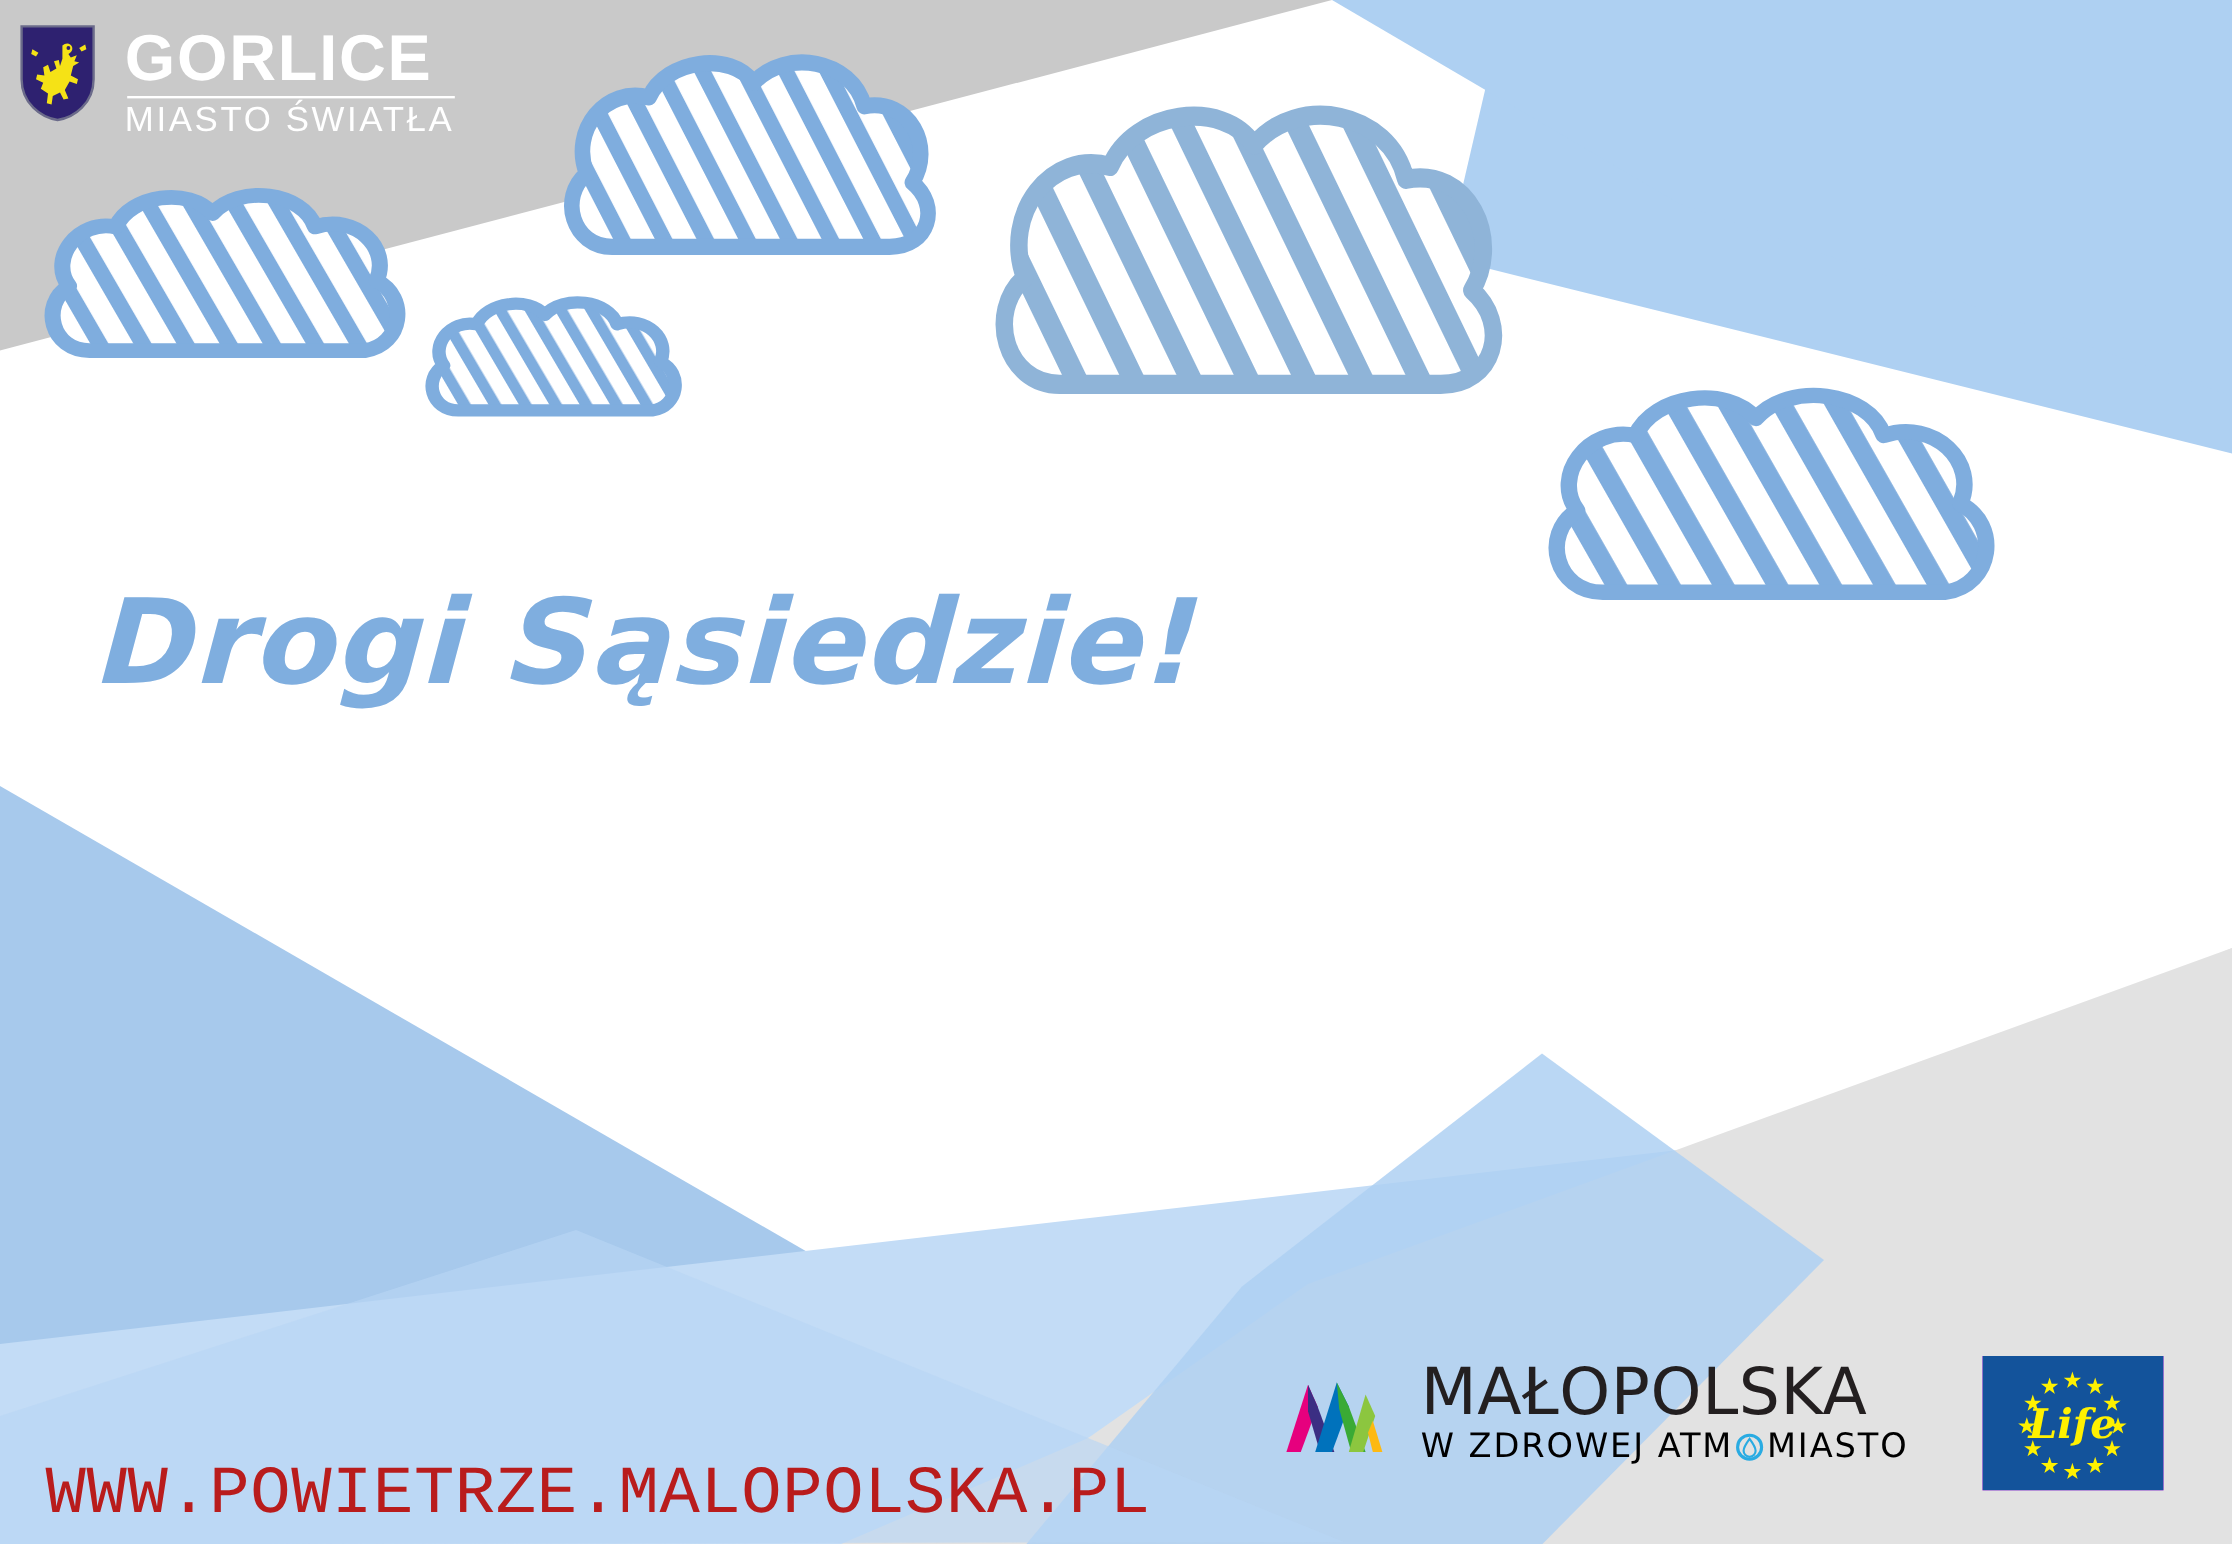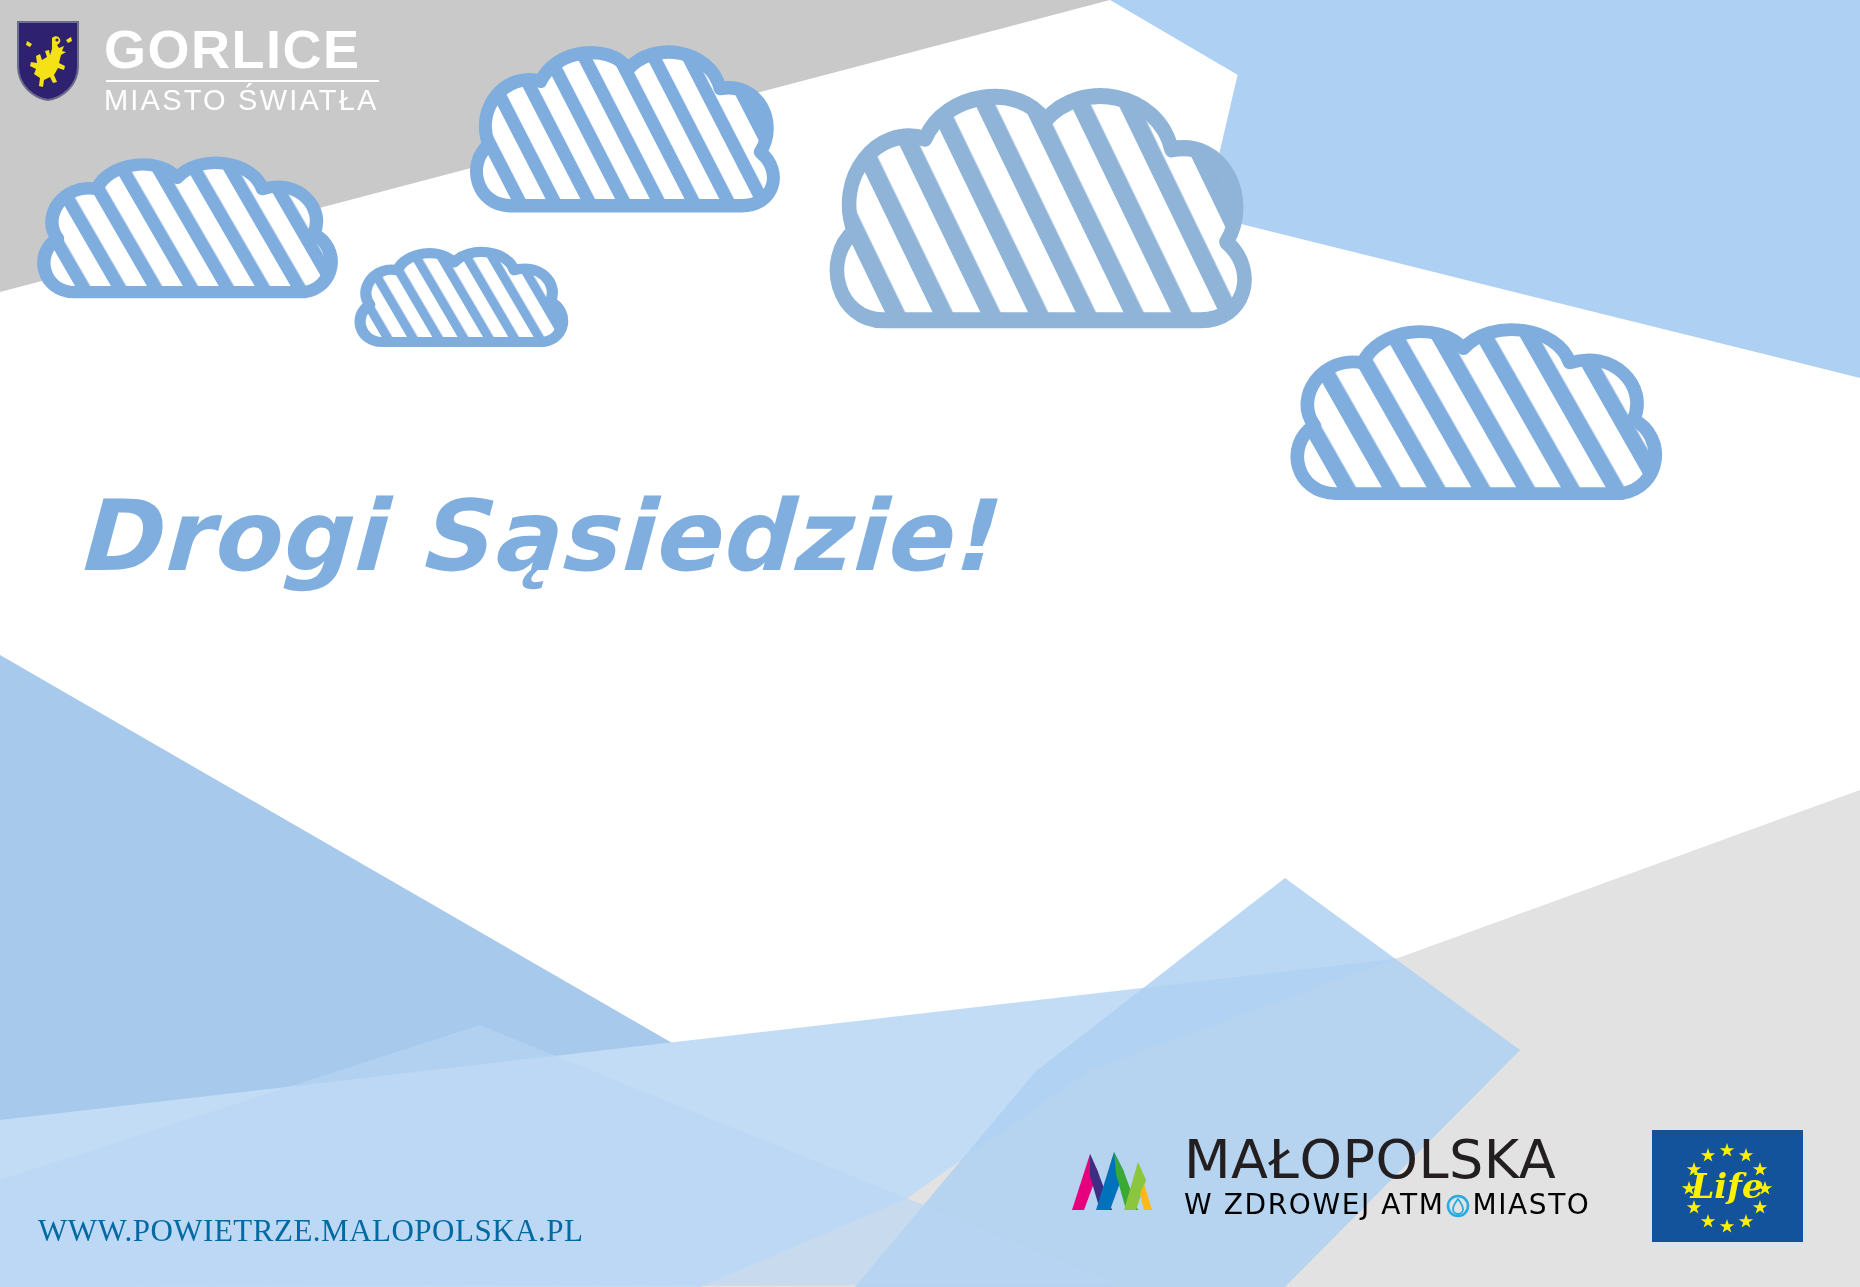--- a/index.html
+++ b/index.html
@@ -94,24 +94,24 @@
     white-space: nowrap;
     transform: skewX(-4deg);
   }
 
   
   .site-url {
     position: absolute;
     left: 38px;
     top: 1213px;
     z-index: 35;
-    font-family: Liberation Serif, serif;
-    font-size: 31px;
+    font-family: Liberation Mono, monospace;
+    font-size: 56px;
     letter-spacing: 0.5px;
-    color: #0369a1;
+    color: #b91c1c;
     white-space: nowrap;
   }
 
   
   .malopolska {
     position: absolute;
     left: 1070px;
     top: 1128px;
     z-index: 35;
     display: flex;

